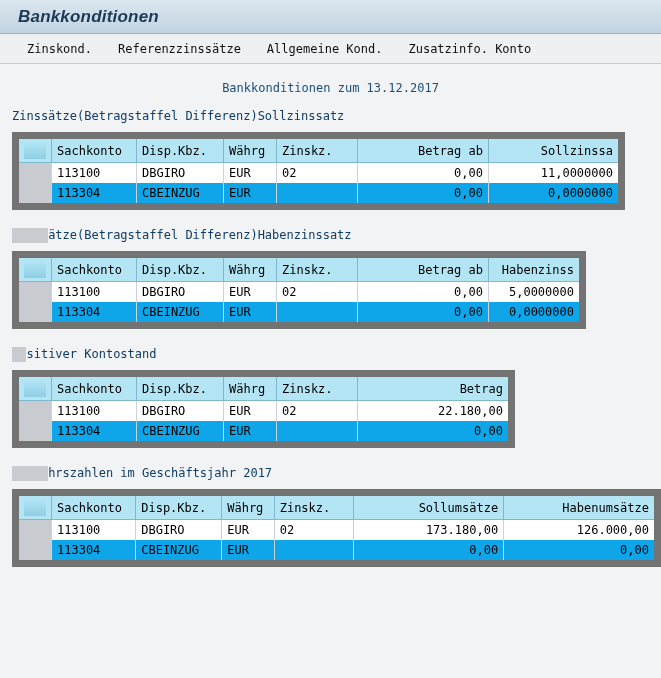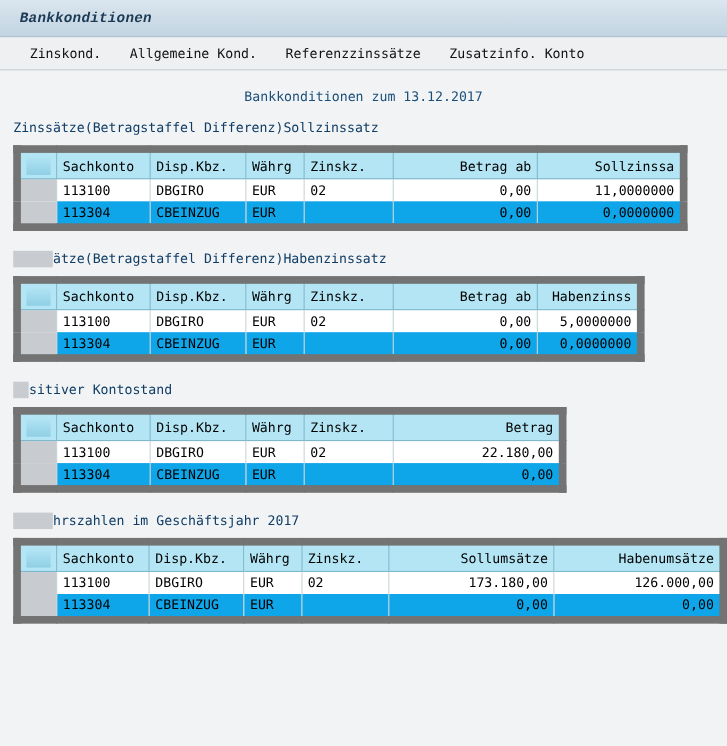--- a/index.html
+++ b/index.html
@@ -26,24 +26,24 @@
   .titlebar {
     height: 34px;
     background: linear-gradient(to bottom, #dbe7ef 0%, #cfdde8 45%, #c2d4e2 100%);
     border-bottom: 1px solid #9ab2c4;
     display: flex;
     align-items: center;
     padding-left: 18px;
     box-sizing: border-box;
   }
   .titlebar .title {
-    font-family: Liberation Mono, monospace;
+    font-family: Liberation Sans, sans-serif;
     font-weight: bold;
     font-style: italic;
-    font-size: 13px;
+    font-size: 17px;
     color: #1a3a55;
     letter-spacing: 0.2px;
   }
   
   .menubar {
     height: 30px;
     background: #eef0f1;
     border-bottom: 1px solid #c6cdd2;
     display: flex;
     align-items: center;
@@ -156,22 +156,22 @@
 <body>
 
 <div class="window">
 
   <div class="titlebar">
     <span class="title">Bankkonditionen</span>
   </div>
 
   <div class="menubar">
     <div class="menu-item">Zinskond.</div>
+    <div class="menu-item">Referenzzinssätze</div>
     <div class="menu-item">Allgemeine Kond.</div>
-    <div class="menu-item">Referenzzinssätze</div>
     <div class="menu-item">Zusatzinfo. Konto</div>
   </div>
 
   <div class="content">
     <div class="doc-title">Bankkonditionen zum 13.12.2017</div>
     <div id="sections-host">
         <div class="section">
           <div class="section-title"><span>Zinssätze(Betragstaffel Differenz)Sollzinssatz</span></div>
           <table class="grid">
             <thead>

